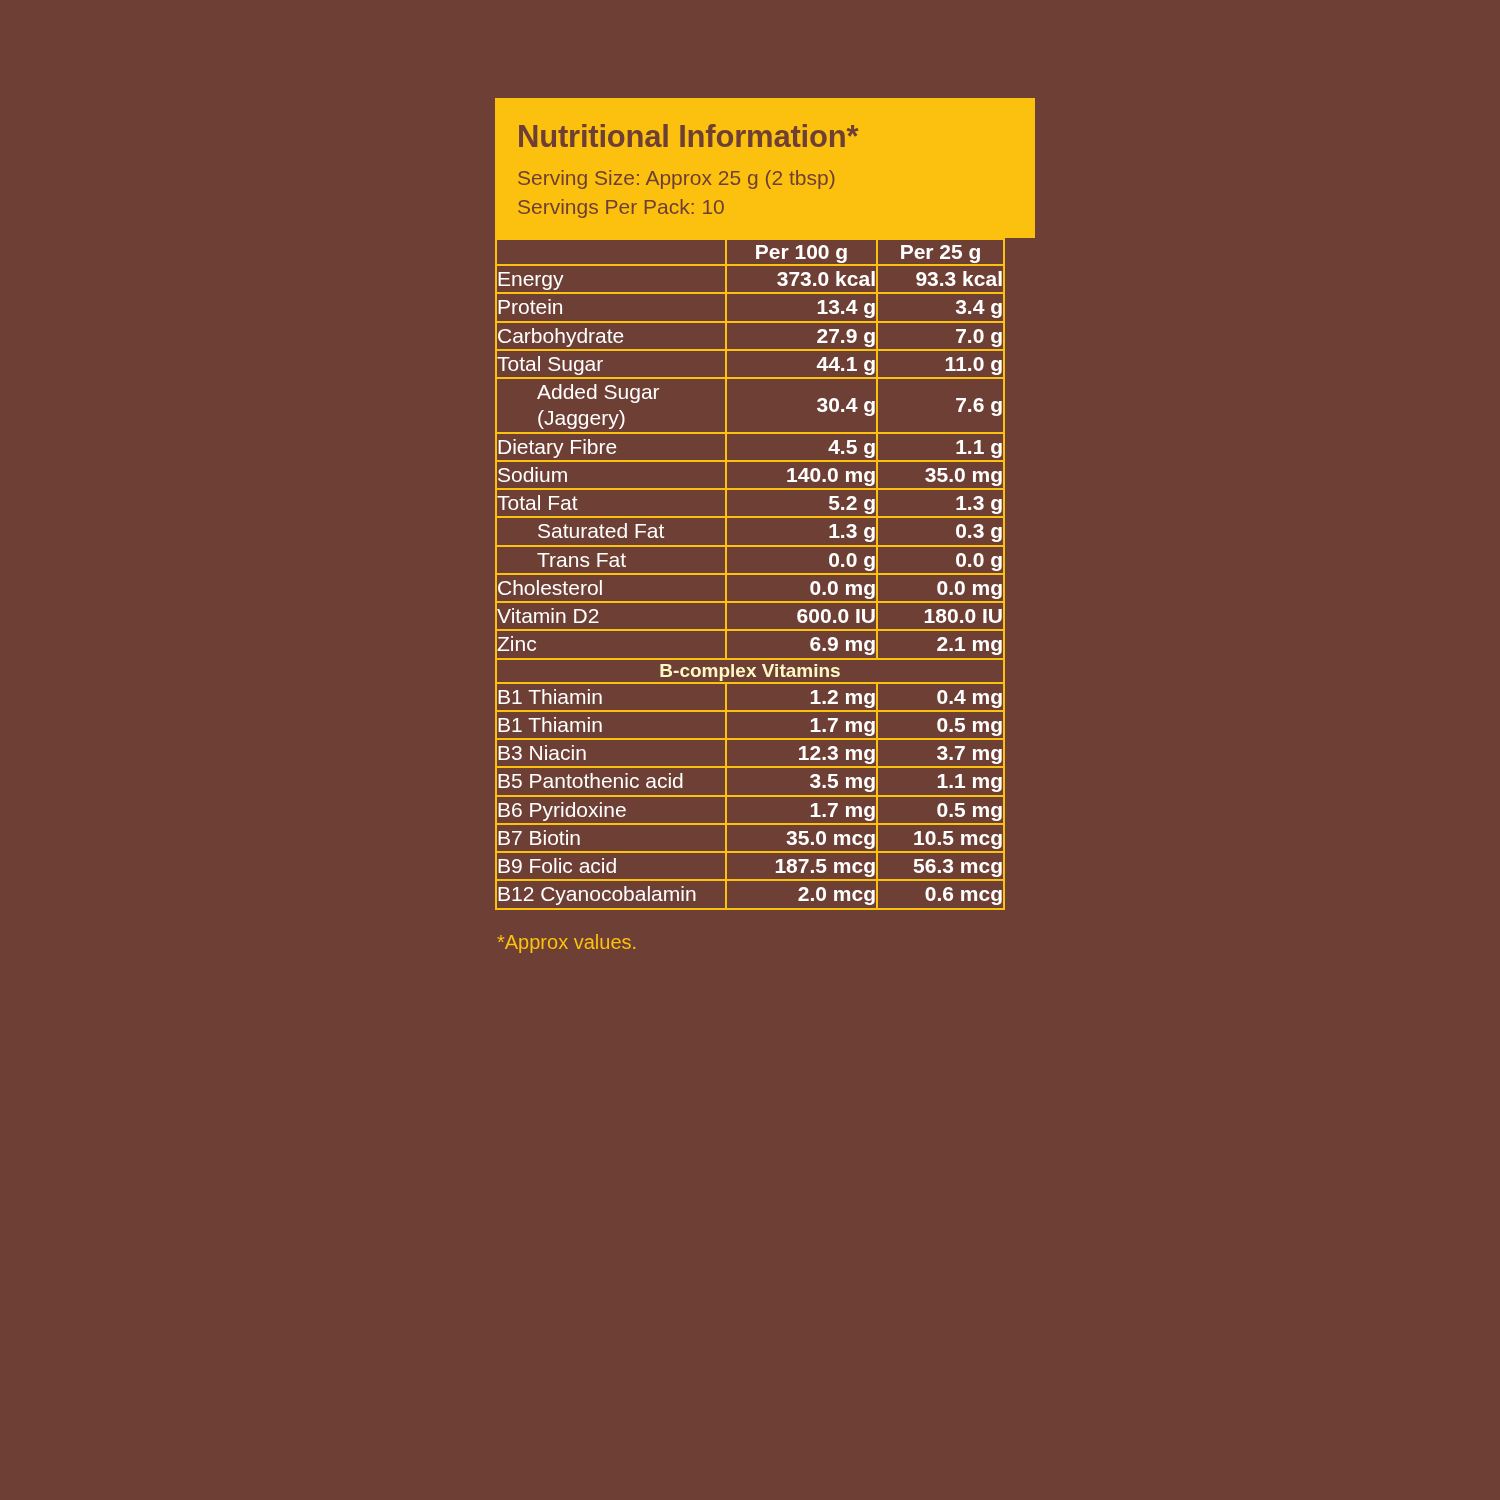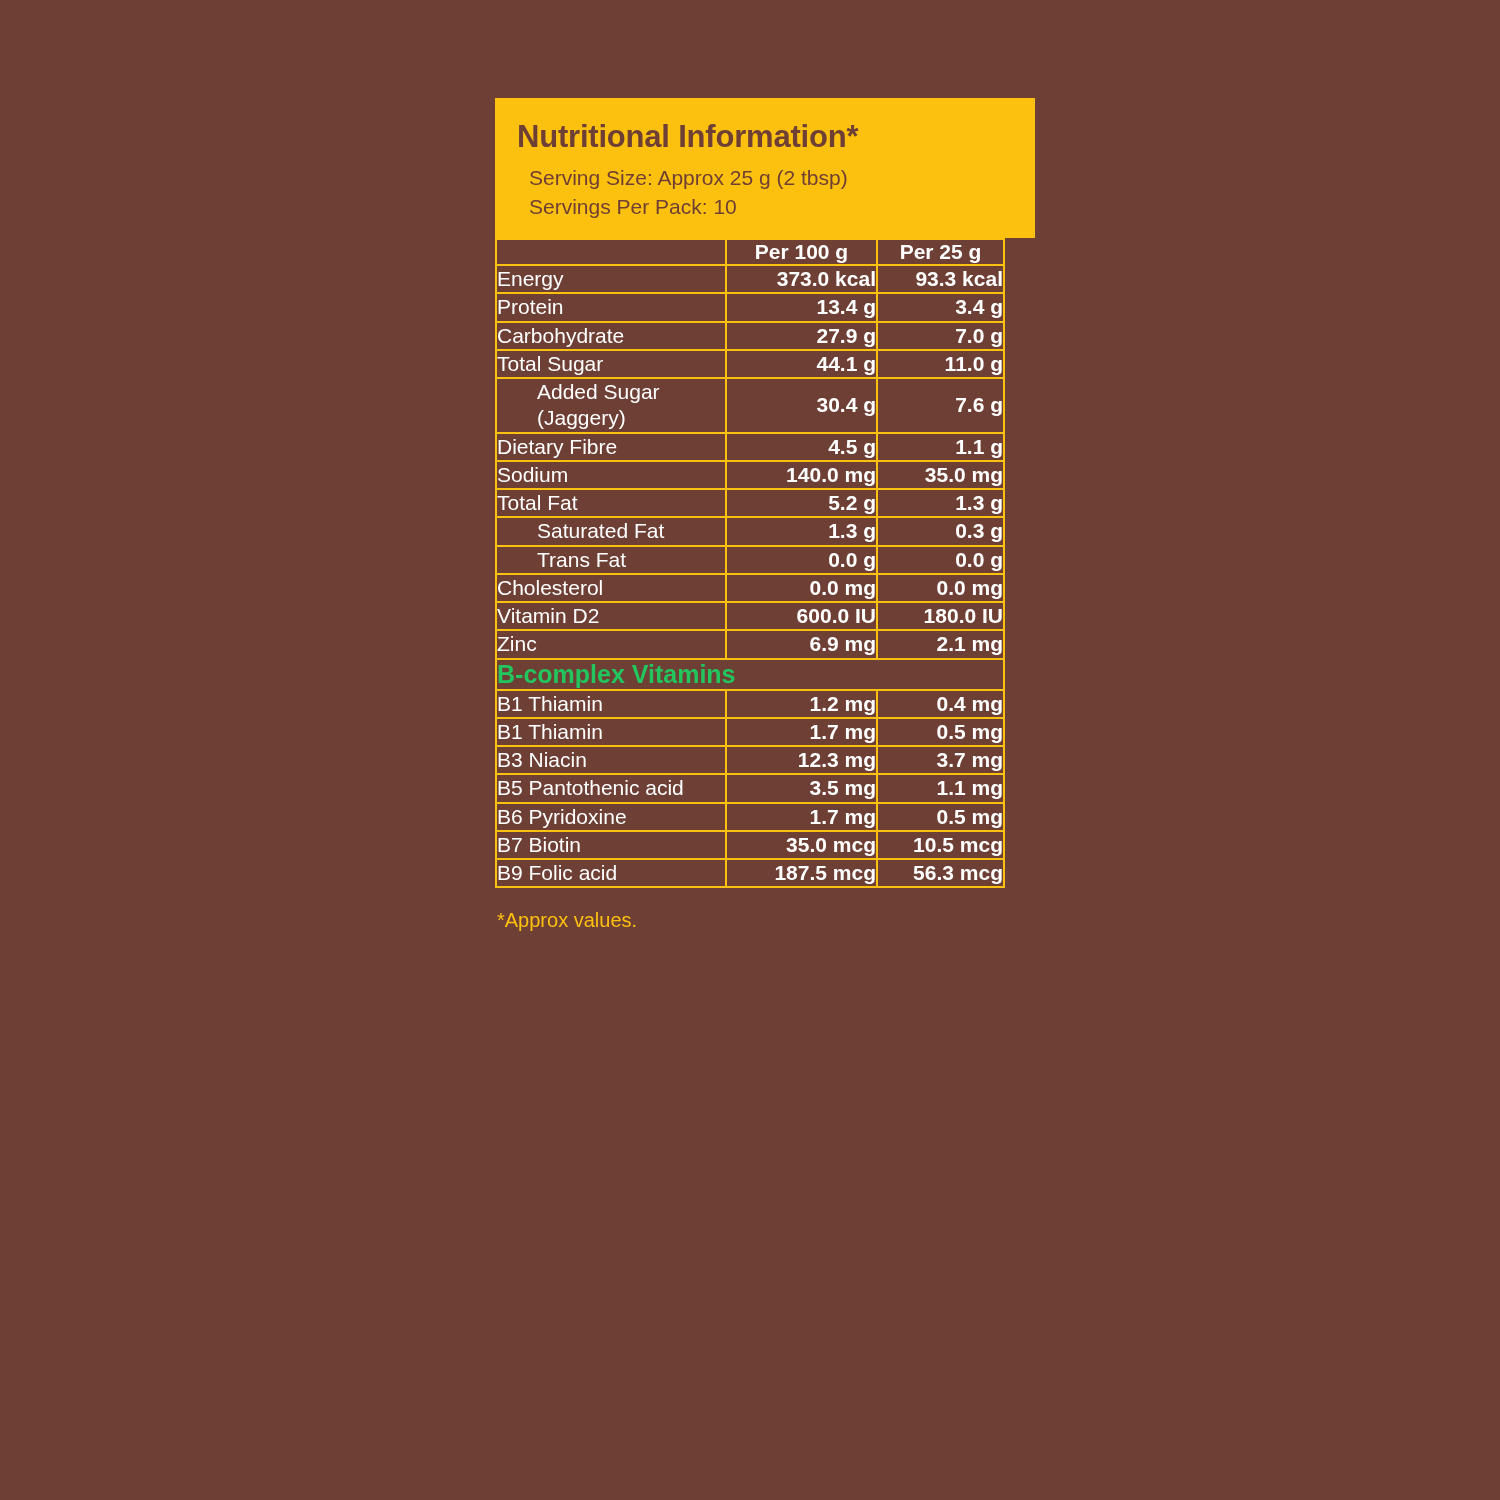--- a/index.html
+++ b/index.html
@@ -31,21 +31,20 @@
   .header-title {
     font-size: 31px;
     font-weight: bold;
     line-height: 1.1;
     margin-bottom: 10px;
     letter-spacing: -0.2px;
   }
   .header-sub {
     font-size: 21px;
     line-height: 1.38;
-    margin-left: 12px;
   }
 
   
   table.nutri {
     border-collapse: collapse;
     width: 508px;
     table-layout: fixed;
     color: #ffffff;
     background: #6e3f34;
   }
@@ -86,24 +85,24 @@
   }
   .corner {
     background: #6e3f34;
   }
   
   tr.header-row td.corner {
     border-left-color: #fcc00f;
   }
 
   .section-row td {
-    font-size: 25px;
-    font-weight: bold;
-    color: #22c55e;
-    text-align: left;
+    font-size: 19px;
+    font-weight: bold;
+    color: #fef9c3;
+    text-align: center;
     padding: 11px 10px 11px 22px;
   }
 
   
   .footnotes {
     margin-top: 17px;
     color: #fcc00f;
     font-size: 20px;
     line-height: 1.55;
     padding-left: 2px;
@@ -228,20 +227,25 @@
         <tr class="data-row">
           <td class="cell-name">B7 Biotin</td>
           <td class="cell-val">35.0 mcg</td>
           <td class="cell-val">10.5 mcg</td>
         </tr>
         <tr class="data-row">
           <td class="cell-name">B9 Folic acid</td>
           <td class="cell-val">187.5 mcg</td>
           <td class="cell-val">56.3 mcg</td>
         </tr>
+        <tr class="data-row">
+          <td class="cell-name">B12 Cyanocobalamin</td>
+          <td class="cell-val">2.0 mcg</td>
+          <td class="cell-val">0.6 mcg</td>
+        </tr>
       </tbody>
   </table>
 
   <div class="footnotes">
     <div>*Approx values.</div>
   </div>
 
 </div>
 
 </body></html>

